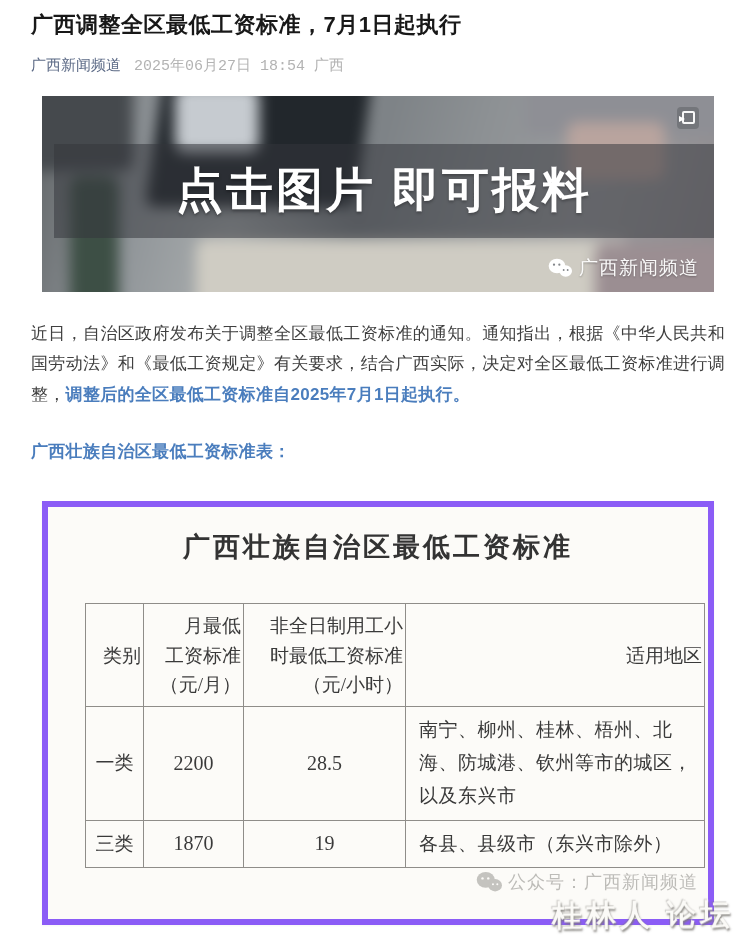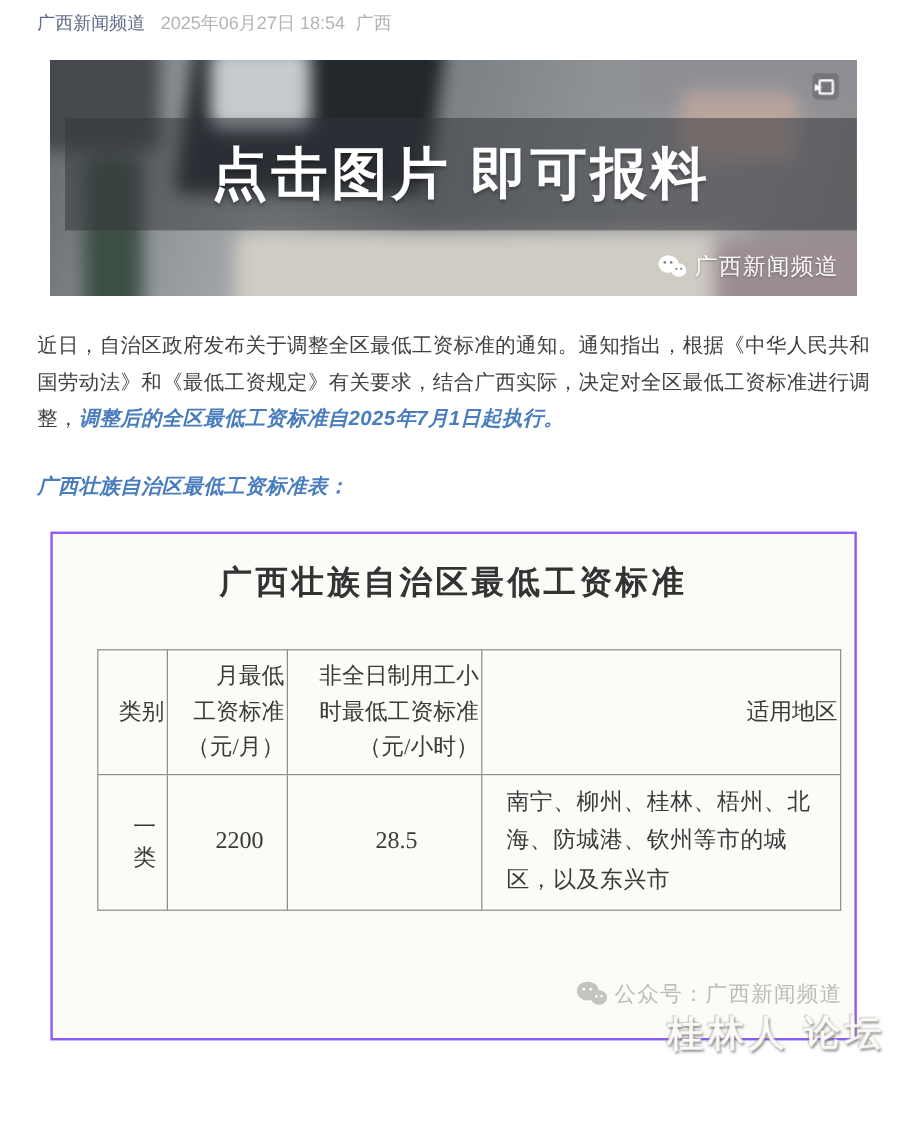--- a/index.html
+++ b/index.html
@@ -9,21 +9,21 @@
     font-family:"Liberation Sans", sans-serif;
     color:#3f3f3f;
   }
   .page { padding:10px 31px 0 31px; }
 
   
   .title {
     font-size:22px; font-weight:700; color:#181818;
     line-height:1.4; letter-spacing:0.5px; margin-bottom:15px;
   }
-  .byline { font-size:15px; margin-bottom:21px; }
+  .byline { font-size:15px; margin-bottom:21px;font-family:Liberation Mono, monospace; }
   .account { color:#5d6b87; margin-right:13px; cursor:pointer; }
   .meta { color:#b3b3b3; margin-right:9px; }
 
   
   .hero {
     position:relative; margin:0 11px; height:196px;
     overflow:hidden; background:#86898c; cursor:pointer;
   }
   .hero-bg { position:absolute; inset:-14px; filter:blur(7px);
     background:linear-gradient(105deg,#5a5e60 0%,#8f9498 18%,#a7abac 32%,#7d8286 48%,#8d9194 62%,#9a9b9e 78%,#8f8a8d 100%);
@@ -65,27 +65,27 @@
     display:flex; align-items:center; gap:7px;
     color:rgba(255,255,255,0.95); font-size:19px; letter-spacing:1px;
     text-shadow:0 1px 2px rgba(0,0,0,0.3);
   }
 
   
   .paragraph {
     margin:27px 0 0 0; font-size:17px; line-height:1.8;
     text-align:justify; color:#404040; letter-spacing:0.3px;
   }
-  .hl { color:#4a7dbd; font-weight:700;font-style:italic; }
+  .hl { color:#4a7dbd; font-weight:700; }
   .table-intro { margin-top:26px; font-size:17px; }
 
   
   .scan {
-    position:relative; margin:22px 11px 0 11px; min-height:424px;
-    background:#fcfbf8; border:2px solid #8b5cf6;
+    position:relative; margin:34px 11px 0 11px; min-height:424px;
+    background:#fcfbf8; border:6px solid #8b5cf6;
     box-shadow:0 1px 2px rgba(0,0,0,0.04);
     font-family:"Liberation Serif", serif; color:#3a3a3a;
     cursor:pointer;
   }
   .scan-title {
     text-align:center; padding-top:22px;
     font-size:27px; font-weight:700; letter-spacing:3px; color:#333333;
   }
   table.wage-table {
     border-collapse:collapse; margin:38px 14px 0 37px; width:620px;
@@ -93,21 +93,21 @@
   }
   .wage-table th, .wage-table td {
     border:1px solid #8f8d89; vertical-align:middle;
     font-weight:normal;
   }
   .wage-table th { font-size:19px; line-height:1.55; white-space:pre-line; padding:7px 2px; text-align:right; }
   .col-cat { width:58px; } .col-month { width:100px; } .col-hour { width:162px; }
   .cell-center { text-align:center; font-size:19px; }
   .cell-num { text-align:center; font-size:20px; font-family:"Liberation Serif", serif; }
   .cell-region { font-size:19px; line-height:1.72; padding:7px 10px 7px 13px; letter-spacing:0.5px; }
-  .row-1 td { height:104px;padding-left:20px; } .row-2 td { height:64px; } .row-3 td { height:46px; }
+  .row-1 td { height:104px; } .row-2 td { height:64px; } .row-3 td { height:46px; }
 
   .pub-wm {
     position:absolute; right:10px; bottom:25px;
     display:flex; align-items:center; gap:6px;
     color:#bdbcb8; font-size:18px; letter-spacing:1px;
     font-family:"Liberation Sans", sans-serif;
   }
   .forum-wm {
     position:absolute; right:-26px; bottom:-17px;
     font-size:30px; font-weight:800; letter-spacing:4px;
@@ -117,20 +117,21 @@
     font-family:"Liberation Sans", sans-serif;
   }
 
   .wechat-icon svg { display:block; }
 </style>
 </head>
 <body>
 
 <div class="page">
 
+  <h1 class="title">广西调整全区最低工资标准，7月1日起执行</h1>
 
   <div class="byline">
     <span class="account">广西新闻频道</span><span class="meta">2025年06月27日 18:54</span><span class="meta">广西</span>
   </div>
 
   <div class="hero">
     <div class="hero-bg">
       <div class="blob b1"></div>
       <div class="blob b2"></div>
       <div class="blob b3"></div>
@@ -181,20 +182,26 @@
 时最低工资标准
 （元/小时）</th>
         <th>适用地区</th>
       </tr>
       <tr class="row-1">
         <td class="cell-center">一类</td>
         <td class="cell-num">2200</td>
         <td class="cell-num">28.5</td>
         <td class="cell-region">南宁、柳州、桂林、梧州、北海、防城港、钦州等市的城区，以及东兴市</td>
       </tr>
+      <tr class="row-3">
+        <td class="cell-center">三类</td>
+        <td class="cell-num">1870</td>
+        <td class="cell-num">19</td>
+        <td class="cell-region">各县、县级市（东兴市除外）</td>
+      </tr>
     </tbody>
       </table>
 
     <div class="pub-wm">
       <span class="wechat-icon">
         <svg width="26" height="22" viewBox="0 0 36 30">
           <ellipse cx="13.5" cy="12" rx="12.5" ry="11" fill="#c4c3bf"></ellipse>
           <ellipse cx="26.5" cy="19.5" rx="9.5" ry="8.5" fill="#c4c3bf"></ellipse>
           <circle cx="9" cy="10" r="1.7" fill="#fcfbf8"></circle>
           <circle cx="17" cy="10" r="1.7" fill="#fcfbf8"></circle>

